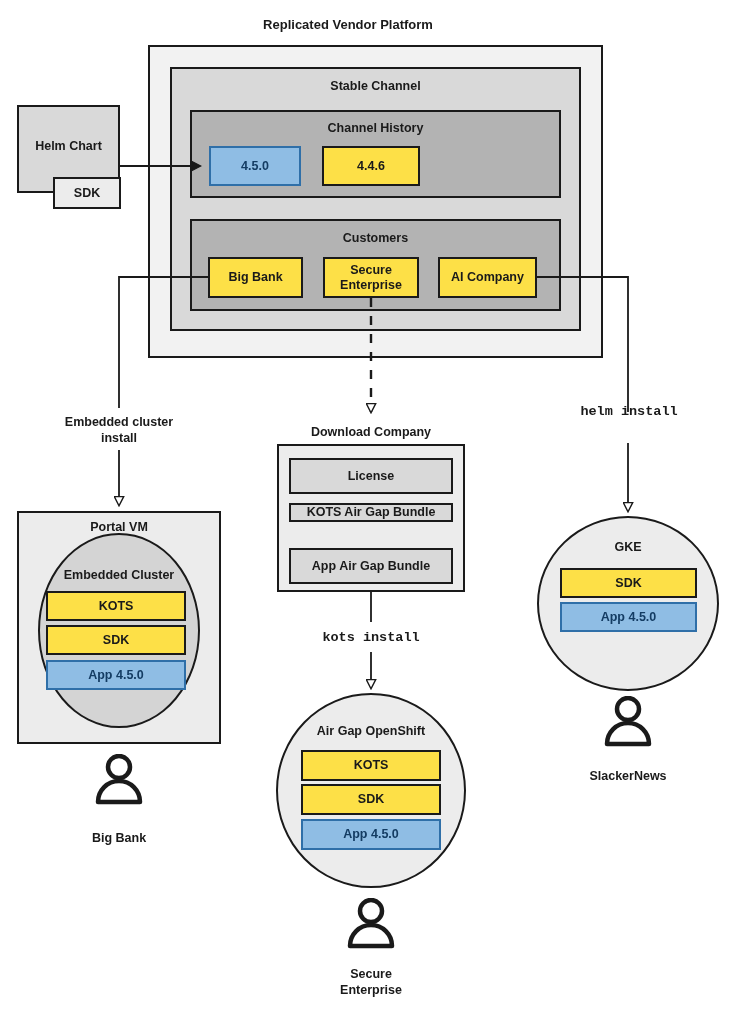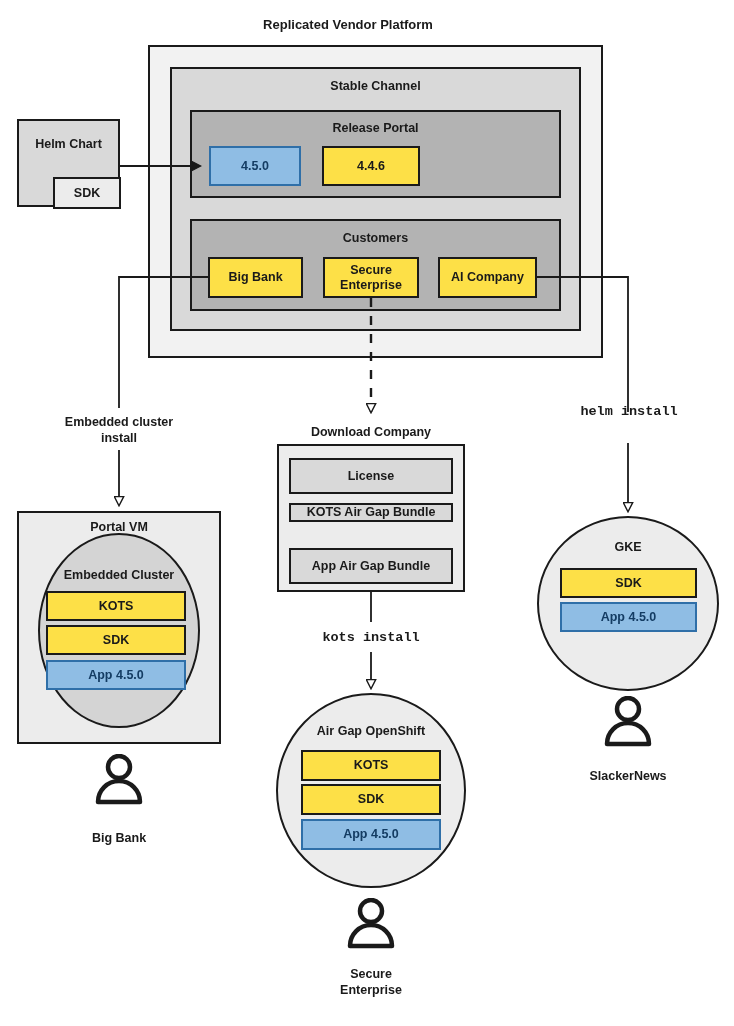--- a/index.html
+++ b/index.html
@@ -42,34 +42,34 @@
 <div id="stage">
 
   <div class="caption" style="left:0;top:17px;width:696px;font-size:13px;">Replicated Vendor Platform</div>
 
   <div class="box g-outer" style="left:148px;top:45px;width:455px;height:313px;"></div>
 
   <div class="box g-mid" style="left:170px;top:67px;width:411px;height:264px;"></div>
   <div class="boxlabel" style="left:170px;width:411px;top:79px;">Stable Channel</div>
 
   <div class="box g-inner" style="left:190px;top:110px;width:371px;height:88px;"></div>
-  <div class="boxlabel" style="left:190px;width:371px;top:121px;">Release Portal</div>
+  <div class="boxlabel" style="left:190px;width:371px;top:121px;">Channel History</div>
 
   <div class="box blue txt" style="left:209px;top:146px;width:92px;height:40px;">4.5.0</div>
   <div class="box white txt" style="left:322px;top:146px;width:98px;height:40px;">4.4.6</div>
 
   <div class="box g-inner" style="left:190px;top:219px;width:371px;height:92px;"></div>
   <div class="boxlabel" style="left:190px;width:371px;top:231px;">Customers</div>
 
   <div class="box white txt" style="left:208px;top:257px;width:95px;height:41px;">Big Bank</div>
   <div class="box white txt" style="left:323px;top:257px;width:96px;height:41px;white-space:pre-line;">Secure
 Enterprise</div>
   <div class="box white txt" style="left:438px;top:257px;width:99px;height:41px;">AI Company</div>
 
-  <div class="box g-mid" style="left:17px;top:119px;width:103px;height:88px;align-items:flex-start;padding-top:16px;">
+  <div class="box g-mid" style="left:17px;top:105px;width:103px;height:88px;align-items:flex-start;padding-top:32px;">
       <span class="txt">Helm Chart</span>
     </div>
   <div class="box g-light txt" style="left:53px;top:177px;width:68px;height:32px;">SDK</div>
 
   <div class="lbl" style="left:44px;top:413px;width:150px;height:36px;white-space:pre-line;">Embedded cluster
 install</div>
 
   <div class="lbl mono" style="left:296px;top:628px;width:150px;height:20px;">kots install</div>
 
   <div class="lbl mono" style="left:554px;top:402px;width:150px;height:20px;">helm install</div>

